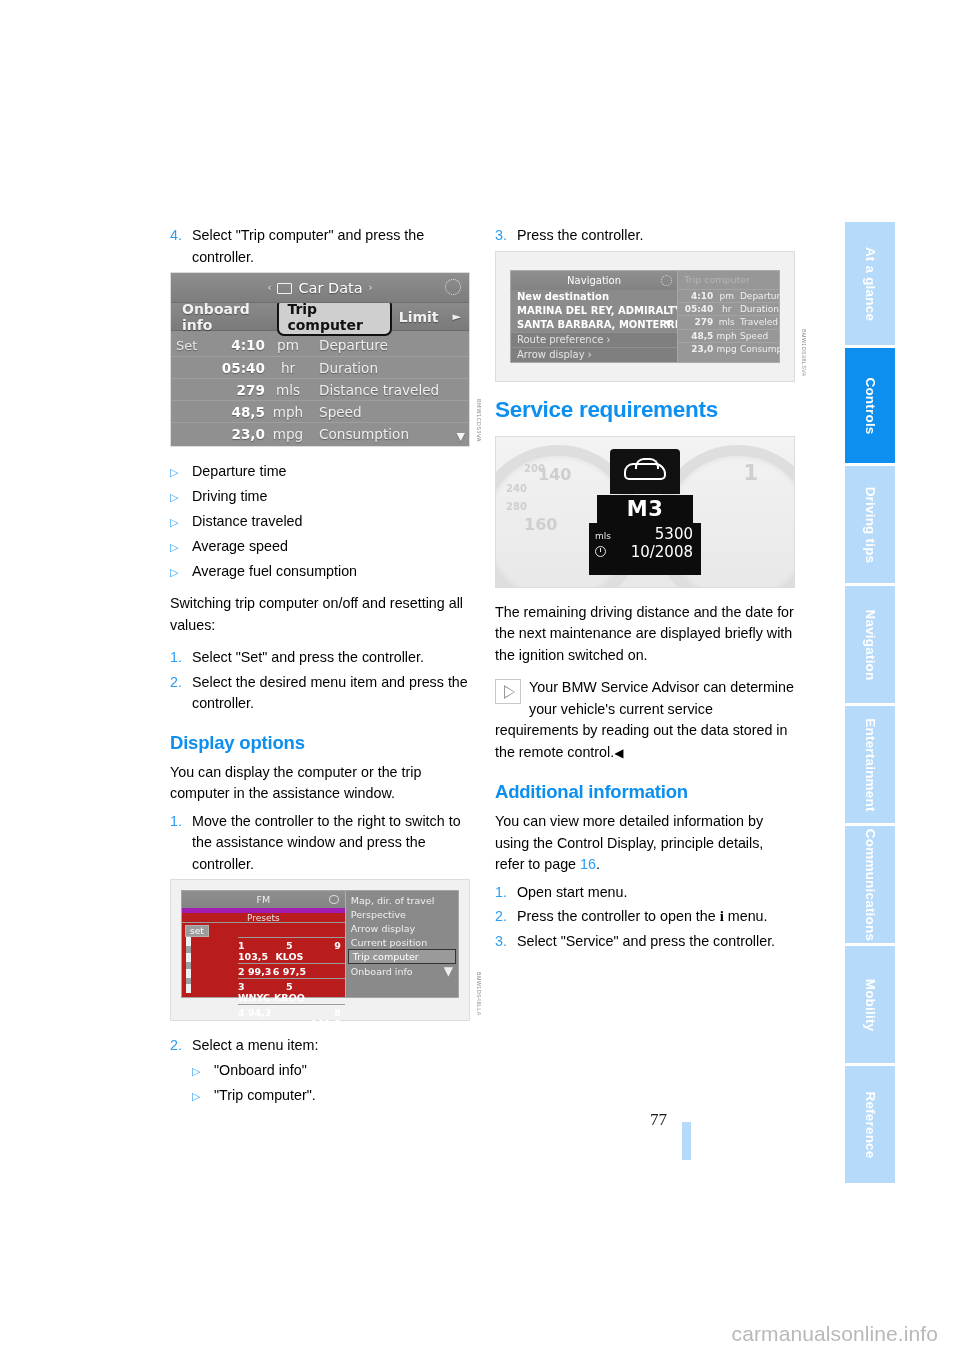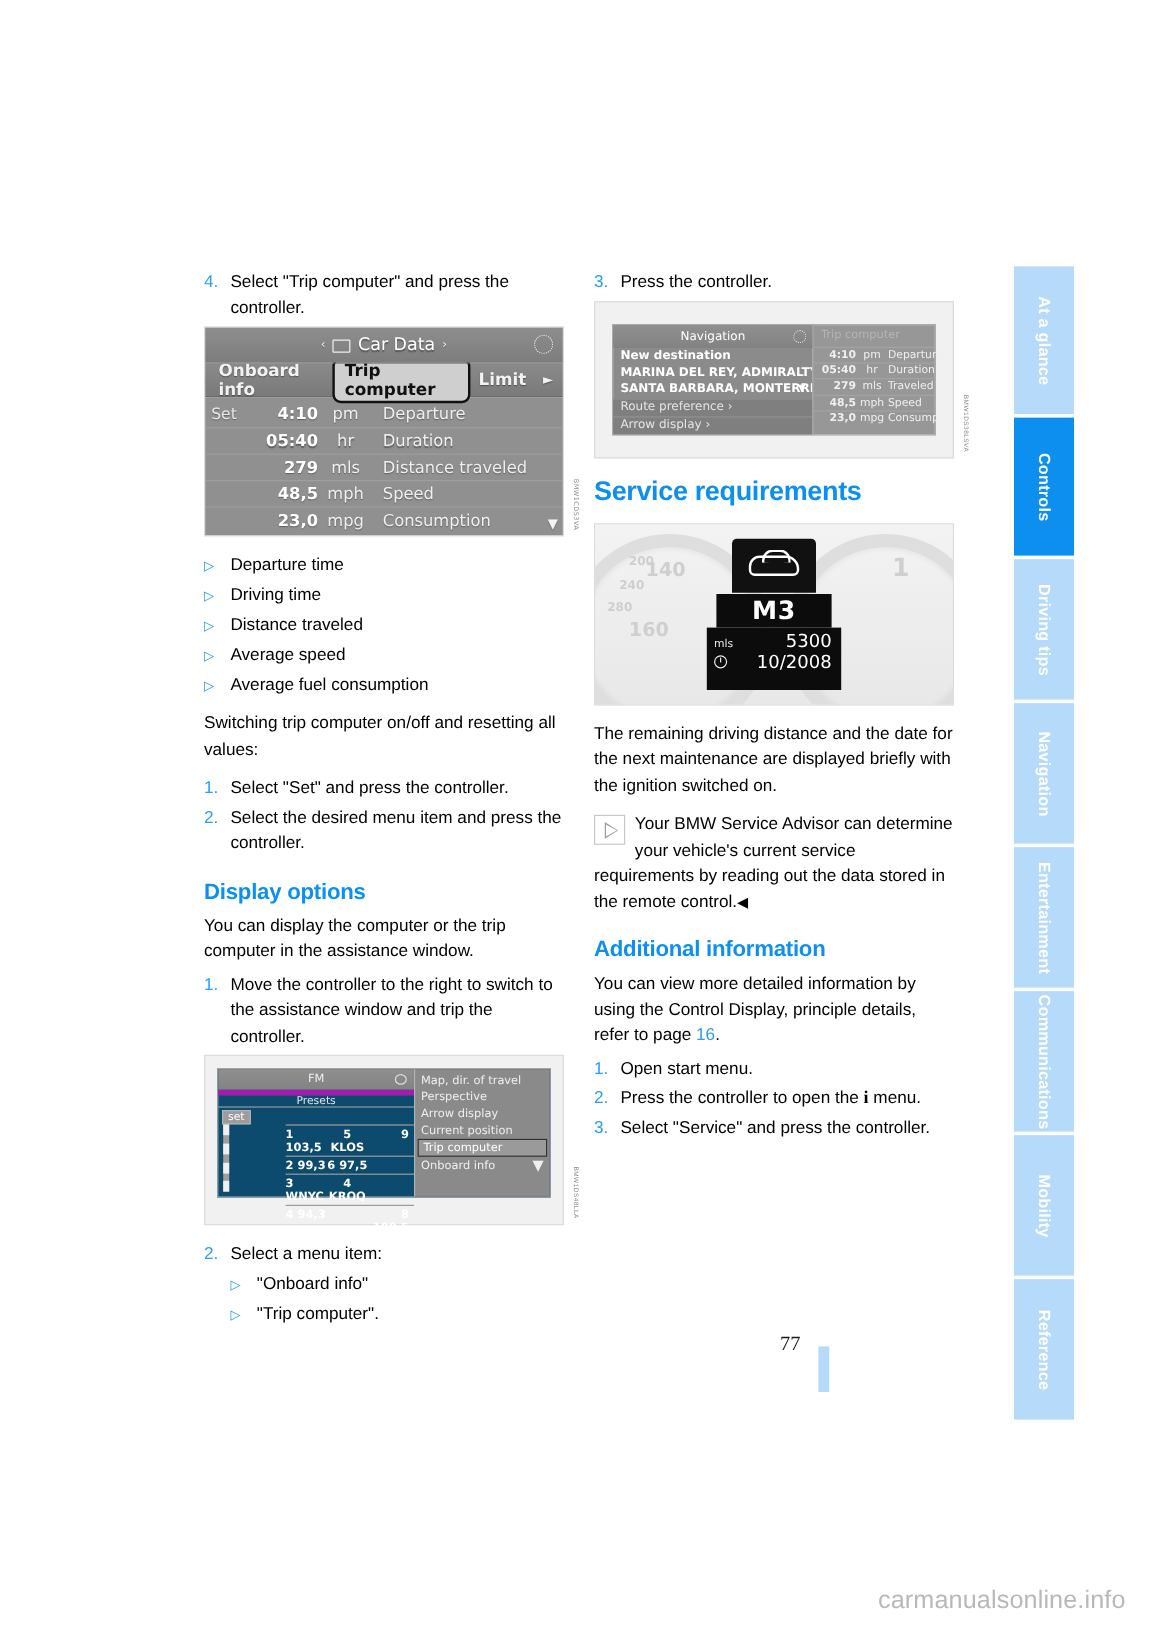--- a/index.html
+++ b/index.html
@@ -254,21 +254,21 @@
   }
   .nav-r-v { width: 34%; text-align: right; font-weight: bold; }
   .nav-r-u { width: 28%; text-align: center; }
   .nav-r-l { width: 38%; }
 
   
   .radiofig { padding: 10px 10px 22px 10px; background: #f1f1f1; }
   .radioscreen {
     position: relative; display: flex;
     font-family: "DejaVu Sans", sans-serif;
-    background: #0c4a6e; color: #fff;
+    background: #b91c1c; color: #fff;
     border: 1px solid #a5a5a5;
     height: 108px;
   }
   .rs-main { flex: 1; position: relative; }
   .rs-head {
     height: 17px; background: linear-gradient(#8f8f8f,#838383);
     display: flex; align-items: center; justify-content: center;
     font-size: 9.5px; position: relative; color: #eee;
   }
   .rs-head .dot { position: absolute; right: 6px; top: 4px; width: 10px; height: 9px; border: 1px solid #ddd; border-radius: 50%; }
@@ -522,21 +522,21 @@
           <div class="step-num">2.</div>
           <div class="step-txt">Select the desired menu item and press the controller.</div>
         </div>
       </div>
 
       <h2 class="sect">Display options</h2>
       <div class="para tight">You can display the computer or the trip computer in the assistance window.</div>
 
       <div class="step">
         <div class="step-num">1.</div>
-        <div class="step-txt">Move the controller to the right to switch to the assistance window and trip the controller.</div>
+        <div class="step-txt">Move the controller to the right to switch to the assistance window and press the controller.</div>
       </div>
 
       <div class="fig radiofig">
         <div class="radioscreen">
           <div class="rs-main">
             <div class="rs-head">
               <span>FM</span>
               <span class="dot"></span>
             </div>
             <div class="rs-sub">Presets</div>
@@ -549,21 +549,21 @@
                 <span class="rs-p c2">5 KLOS</span>
                 <span class="rs-p c3">9</span>
               </div>
               <div class="rs-prow">
                 <span class="rs-p">2 99,3</span>
                 <span class="rs-p c2">6 97,5</span>
                 <span class="rs-p c3"></span>
               </div>
               <div class="rs-prow">
                 <span class="rs-p">3 WNYC</span>
-                <span class="rs-p c2">4 KROQ</span>
+                <span class="rs-p c2">5 KROQ</span>
                 <span class="rs-p c3"></span>
               </div>
               <div class="rs-prow">
                 <span class="rs-p">4 94,3</span>
                 <span class="rs-p c2"></span>
                 <span class="rs-p c3">8 100,5</span>
               </div>
             </div>
             <div class="rs-slider">
               <i style="top:0"></i>
@@ -657,21 +657,21 @@
         <div class="fig-code">BMW1DS38LSVA</div>
       </div>
 
       <h1 class="chapter">Service requirements</h1>
 
       <div class="fig clusterfig">
         <div class="dial dial-l"></div>
         <div class="dial dial-r"></div>
         <div class="dial-tick" style="left:28px; top:26px; font-size:10px;">200</div>
         <div class="dial-tick" style="left:42px; top:28px; font-size:16px;">140</div>
-        <div class="dial-tick" style="left:20px; top:46px; font-size:10px;">240</div>
+        <div class="dial-tick" style="left:10px; top:46px; font-size:10px;">240</div>
         <div class="dial-tick" style="left:10px; top:64px; font-size:10px;">280</div>
         <div class="dial-tick" style="left:28px; top:78px; font-size:16px;">160</div>
         <div class="dial-tick" style="right:36px; top:24px; font-size:21px;">1</div>
 
         <div class="sv-icon">
           <div class="sv-car"></div>
         </div>
         <div class="sv-model">M3</div>
         <div class="sv-data">
           <div class="sv-line">

